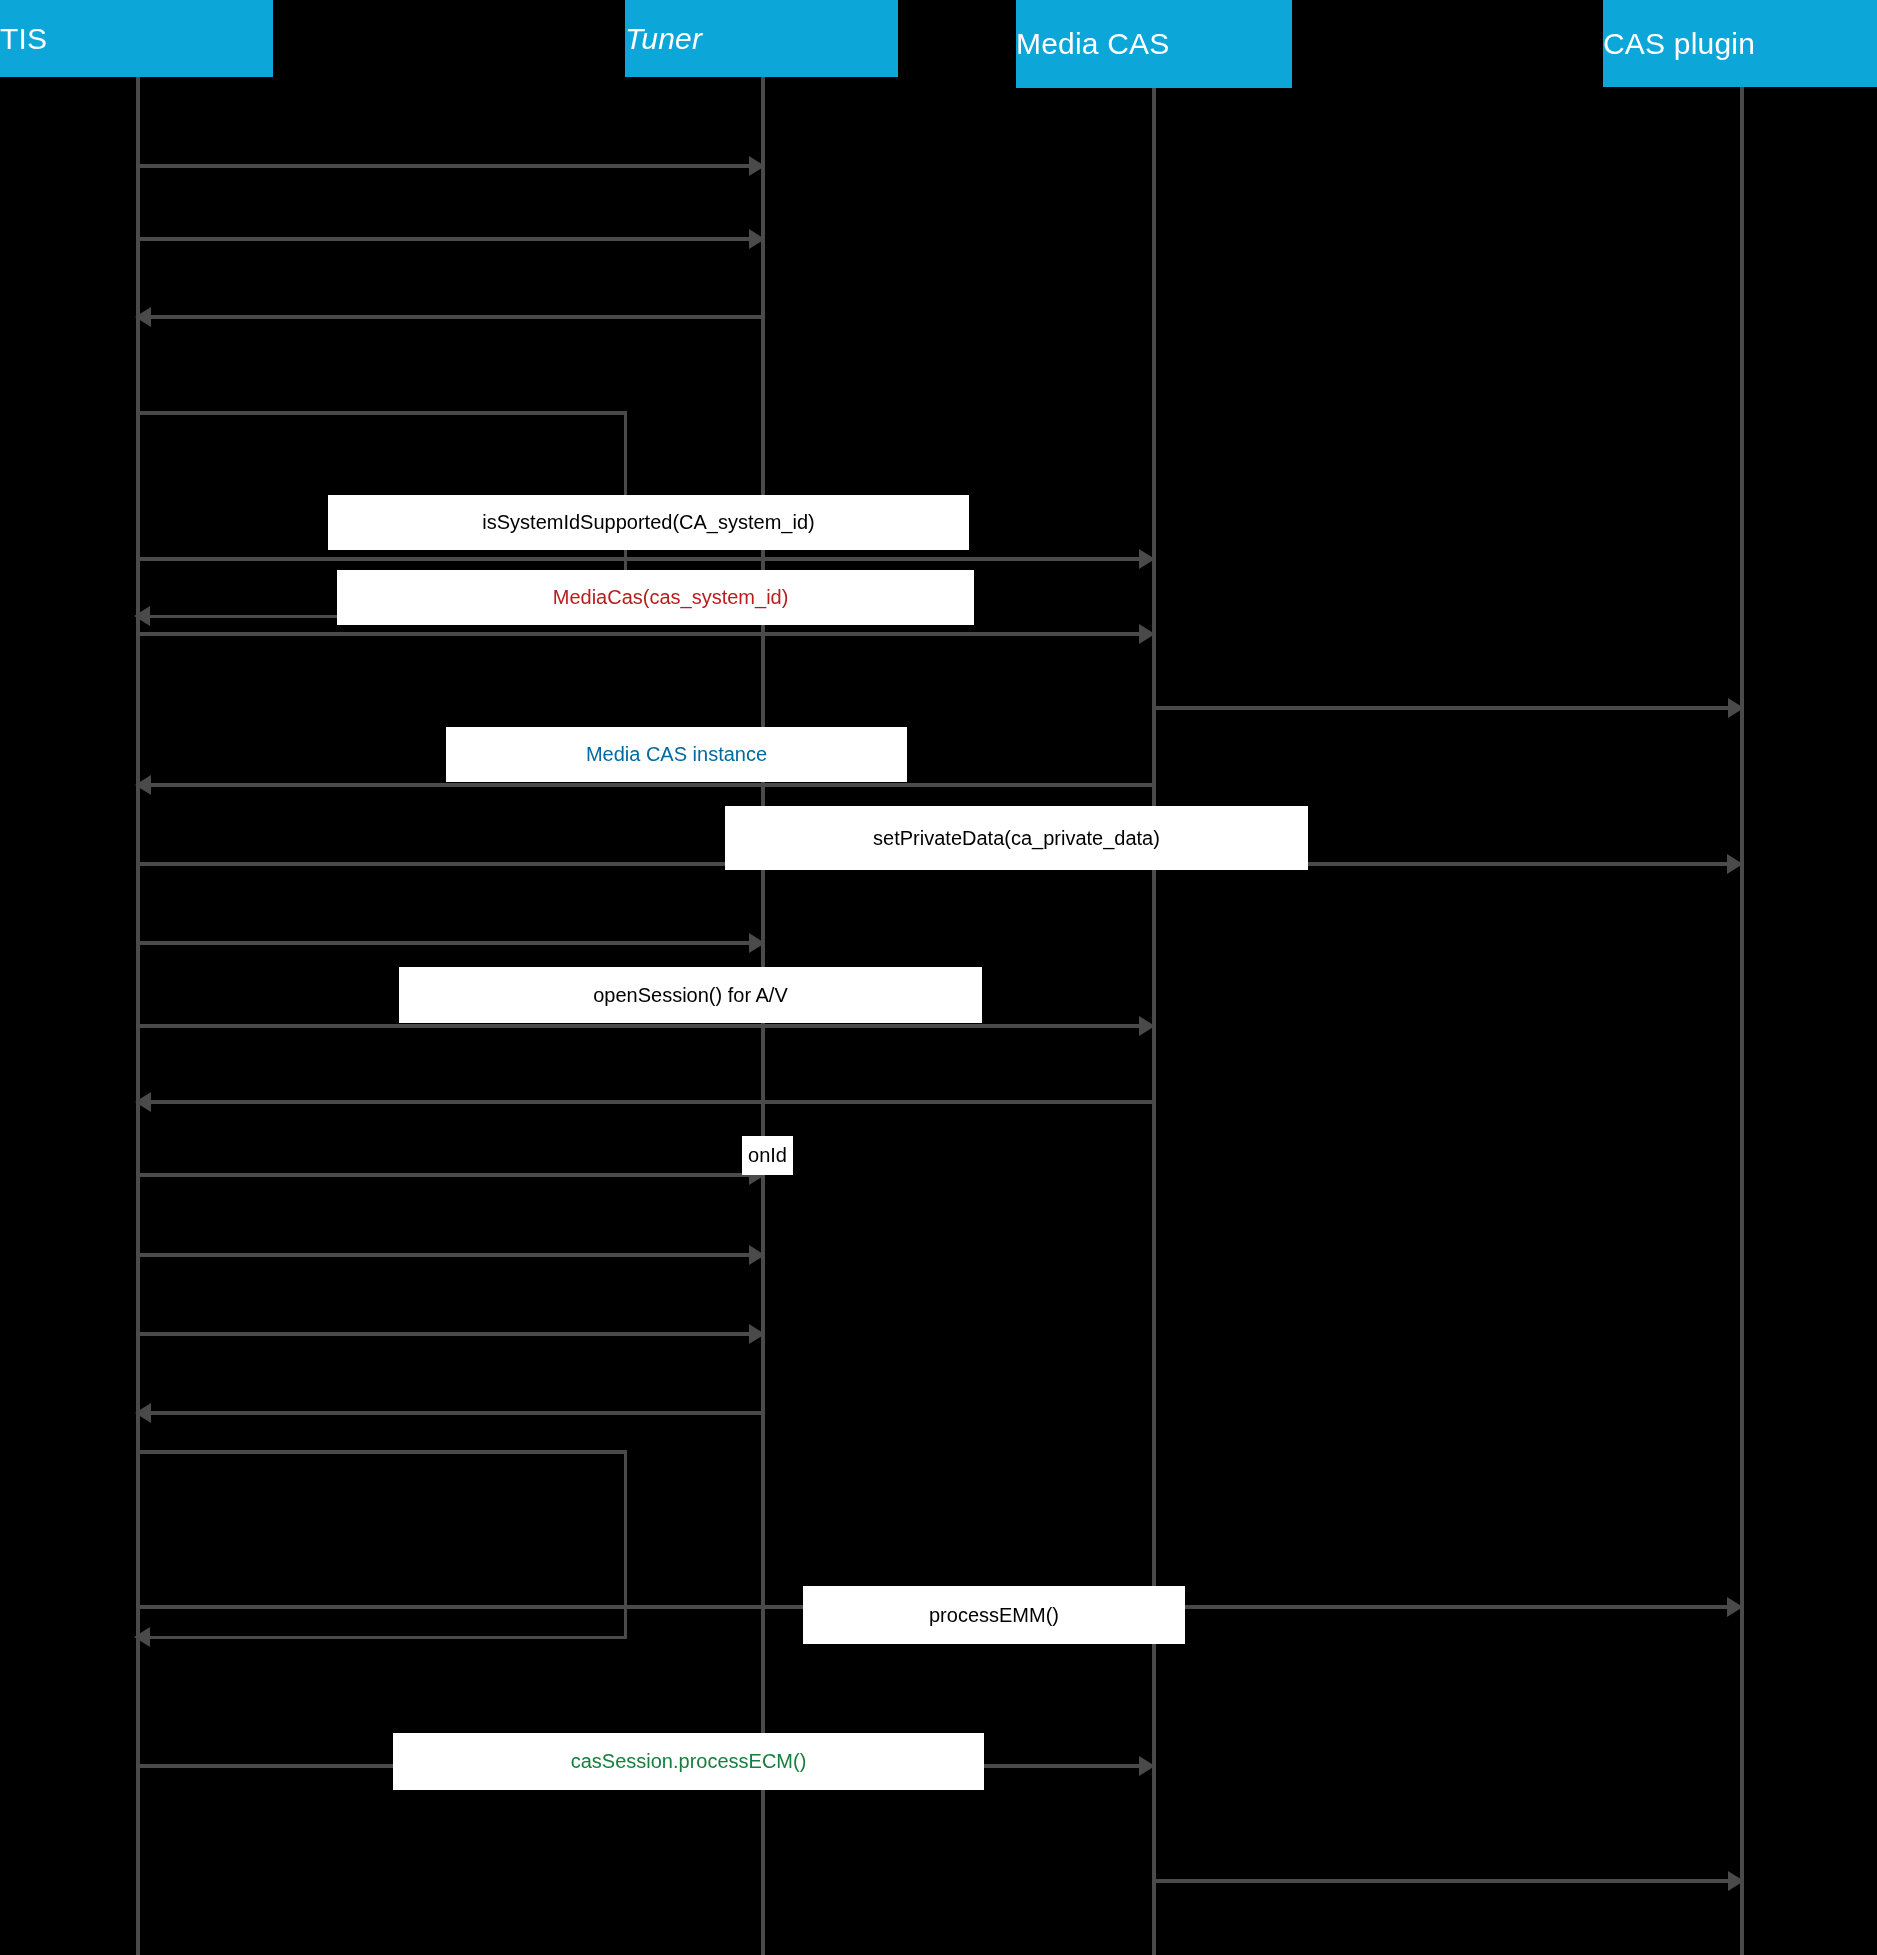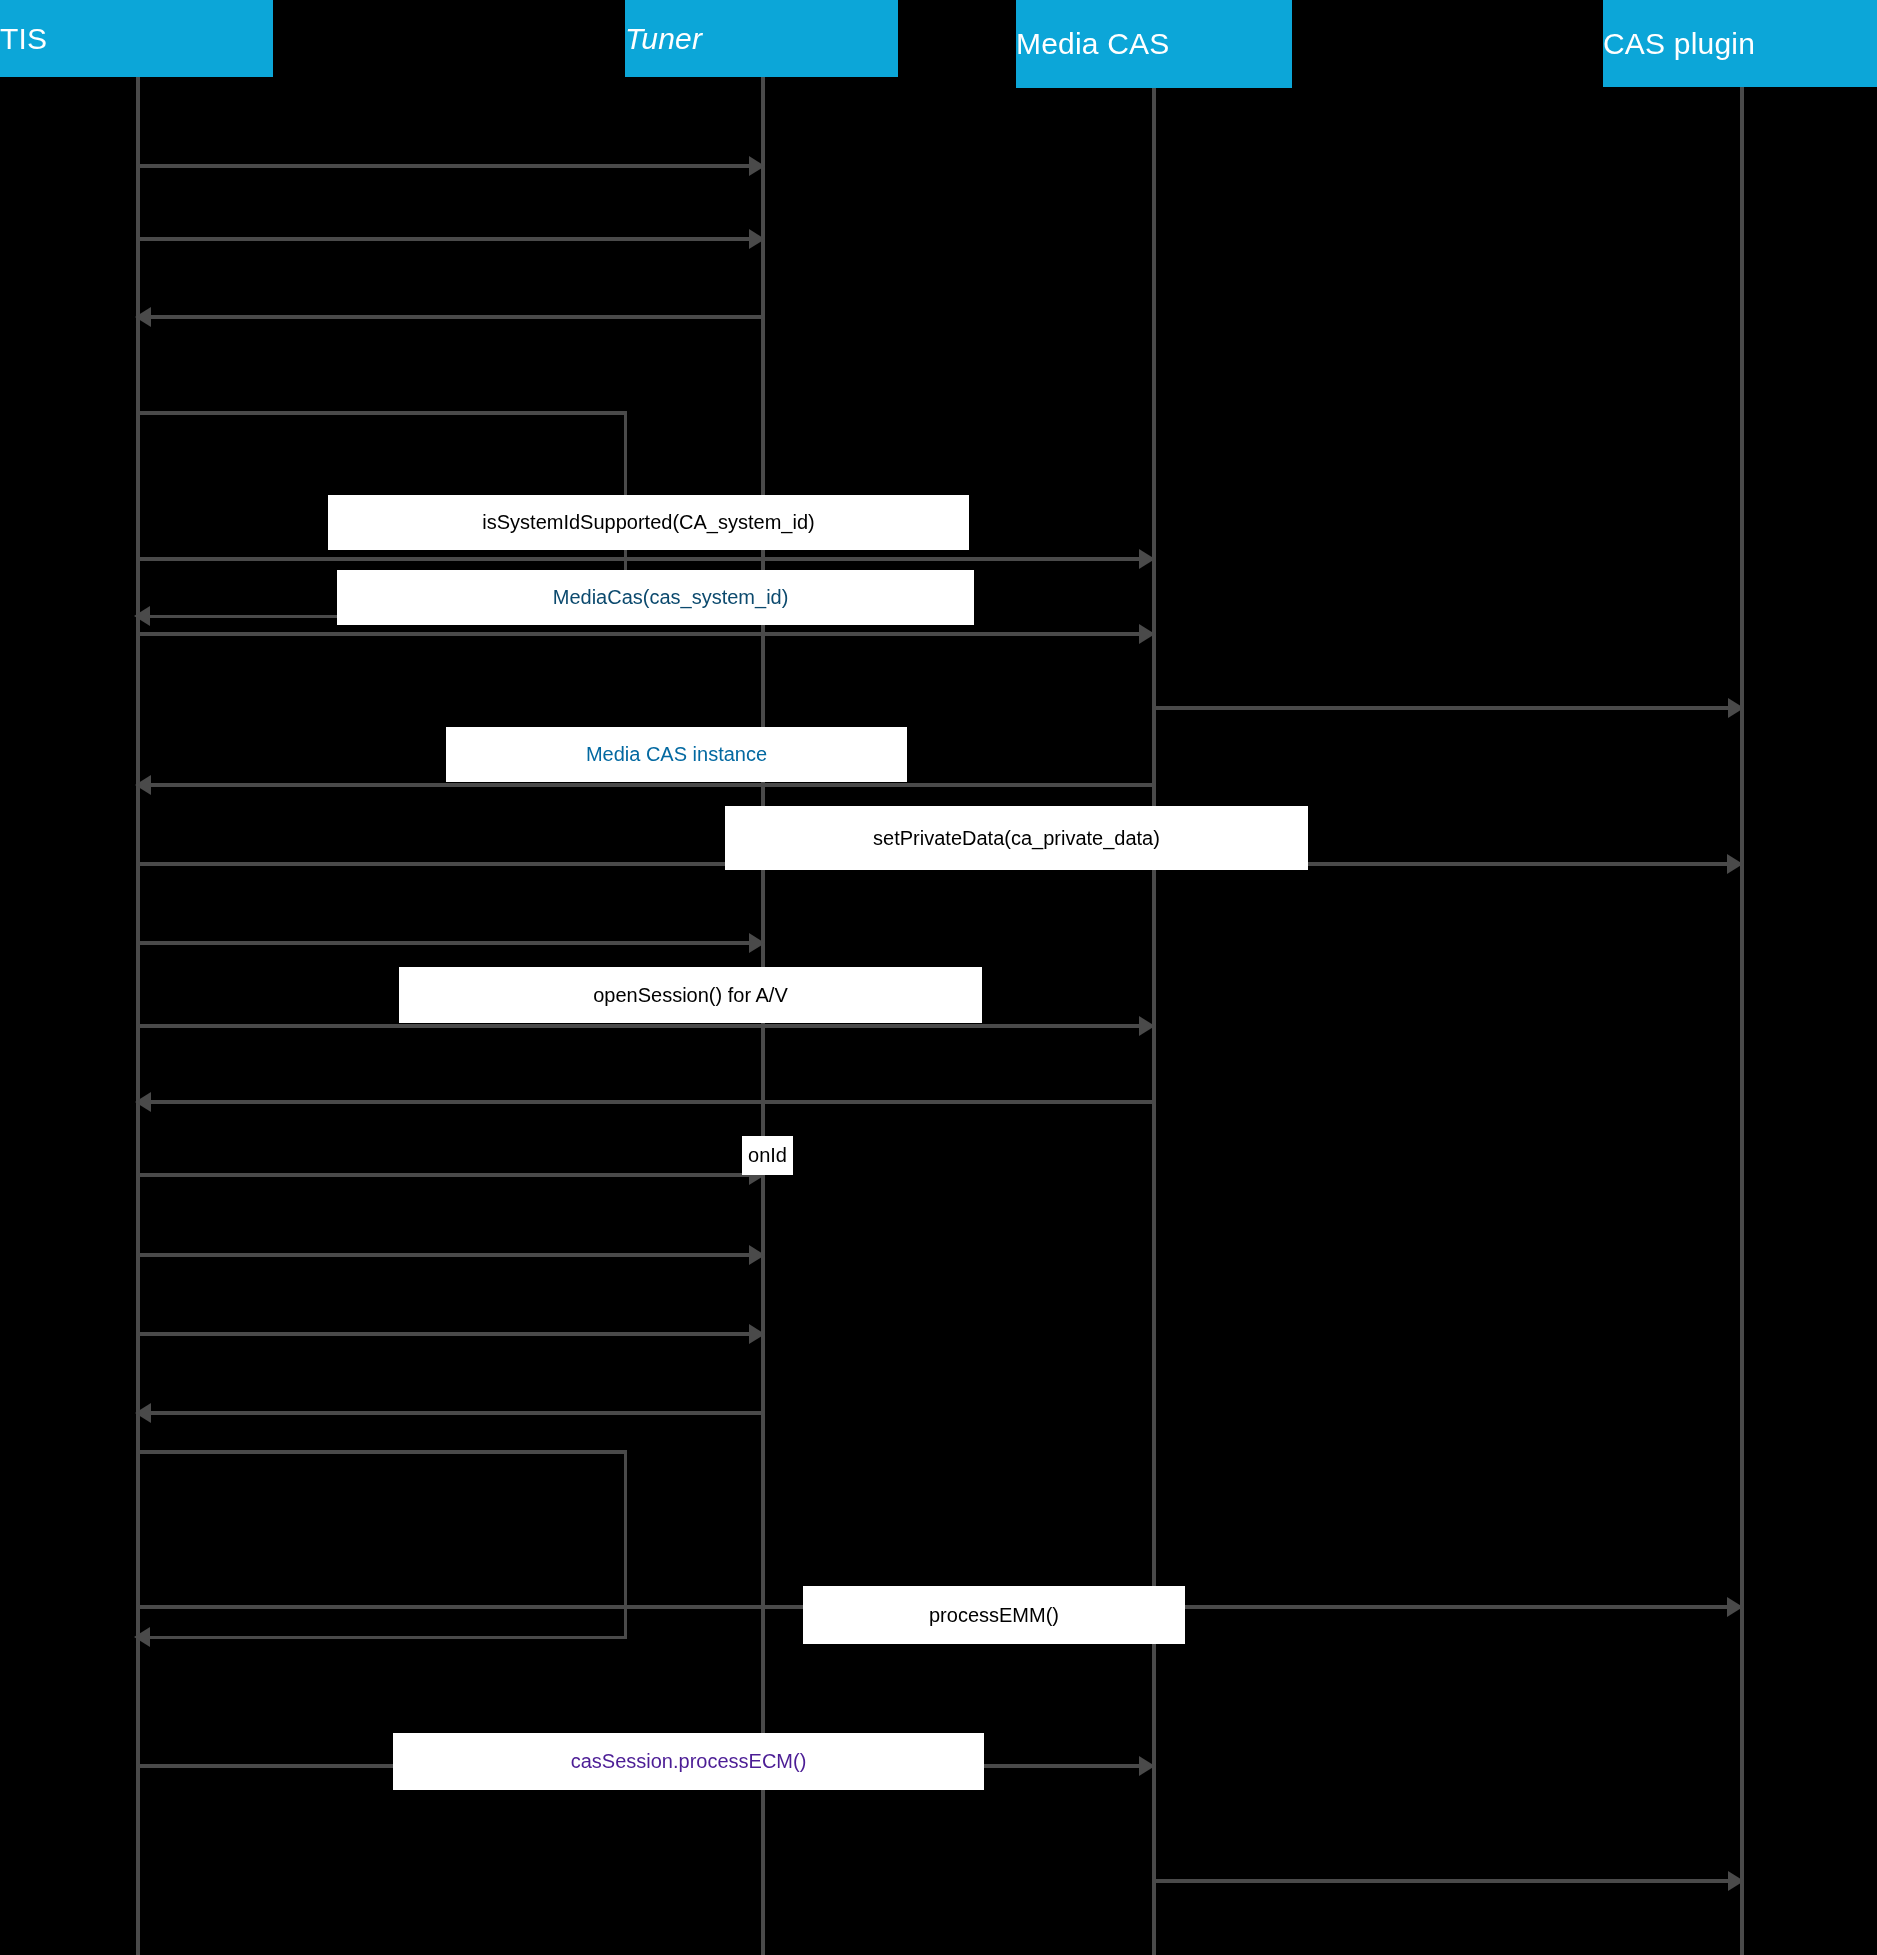--- a/index.html
+++ b/index.html
@@ -94,21 +94,21 @@
     <div class="msg head-l" style="left: 137px; width: 626px; top: 1411px; background: rgb(74, 74, 74);"></div>
     <div class="self" style="left: 136px; top: 1450px; width: 491px; height: 189px;">
       <div class="top"></div>
       <div class="right"></div>
       <div class="bot"></div>
     </div>
     <div class="msg head-r" style="left: 137px; width: 1604px; top: 1605px; background: rgb(74, 74, 74);"></div>
     <div class="msg head-r" style="left: 137px; width: 1016px; top: 1764px; background: rgb(74, 74, 74);"></div>
     <div class="msg head-r" style="left: 1154px; width: 588px; top: 1879px; background: rgb(74, 74, 74);"></div>
     <div class="label" style="left: 328px; top: 495px; width: 641px; height: 55px; background: rgb(255, 255, 255); color: rgb(0, 0, 0);">isSystemIdSupported(CA_system_id)</div>
-    <div class="label" style="left: 337px; top: 570px; width: 637px; height: 55px; background: rgb(255, 255, 255); color: #0c4a6e; padding-left: 34px;">MediaCas(cas_system_id)</div>
+    <div class="label" style="left: 337px; top: 570px; width: 637px; height: 55px; background: rgb(255, 255, 255); color: #b91c1c; padding-left: 34px;">MediaCas(cas_system_id)</div>
     <div class="label" style="left: 435px; top: 727px; width: 461px; height: 55px; background: rgb(255, 255, 255); color: #0369a1; margin-left: 11px;">Media CAS instance</div>
     <div class="label" style="left: 725px; top: 806px; width: 583px; height: 64px; background: rgb(255, 255, 255); color: rgb(0, 0, 0);">setPrivateData(ca_private_data)</div>
     <div class="label" style="left: 375px; top: 967px; width: 583px; height: 56px; background: rgb(255, 255, 255); color: rgb(0, 0, 0); margin-left: 24px;">openSession() for A/V</div>
     <div class="label" style="left: 742px; top: 1136px; width: 51px; height: 39px; background: rgb(255, 255, 255); color: rgb(0, 0, 0);">onId</div>
     <div class="label" style="left: 803px; top: 1586px; width: 382px; height: 58px; background: rgb(255, 255, 255); color: rgb(0, 0, 0);">processEMM()</div>
-    <div class="label" style="left: 393px; top: 1733px; width: 591px; height: 57px; background: rgb(255, 255, 255); color: #4c1d95;">casSession.processECM()</div>
+    <div class="label" style="left: 393px; top: 1733px; width: 591px; height: 57px; background: rgb(255, 255, 255); color: #15803d;">casSession.processECM()</div>
   </div>
 
 
 </body></html>

